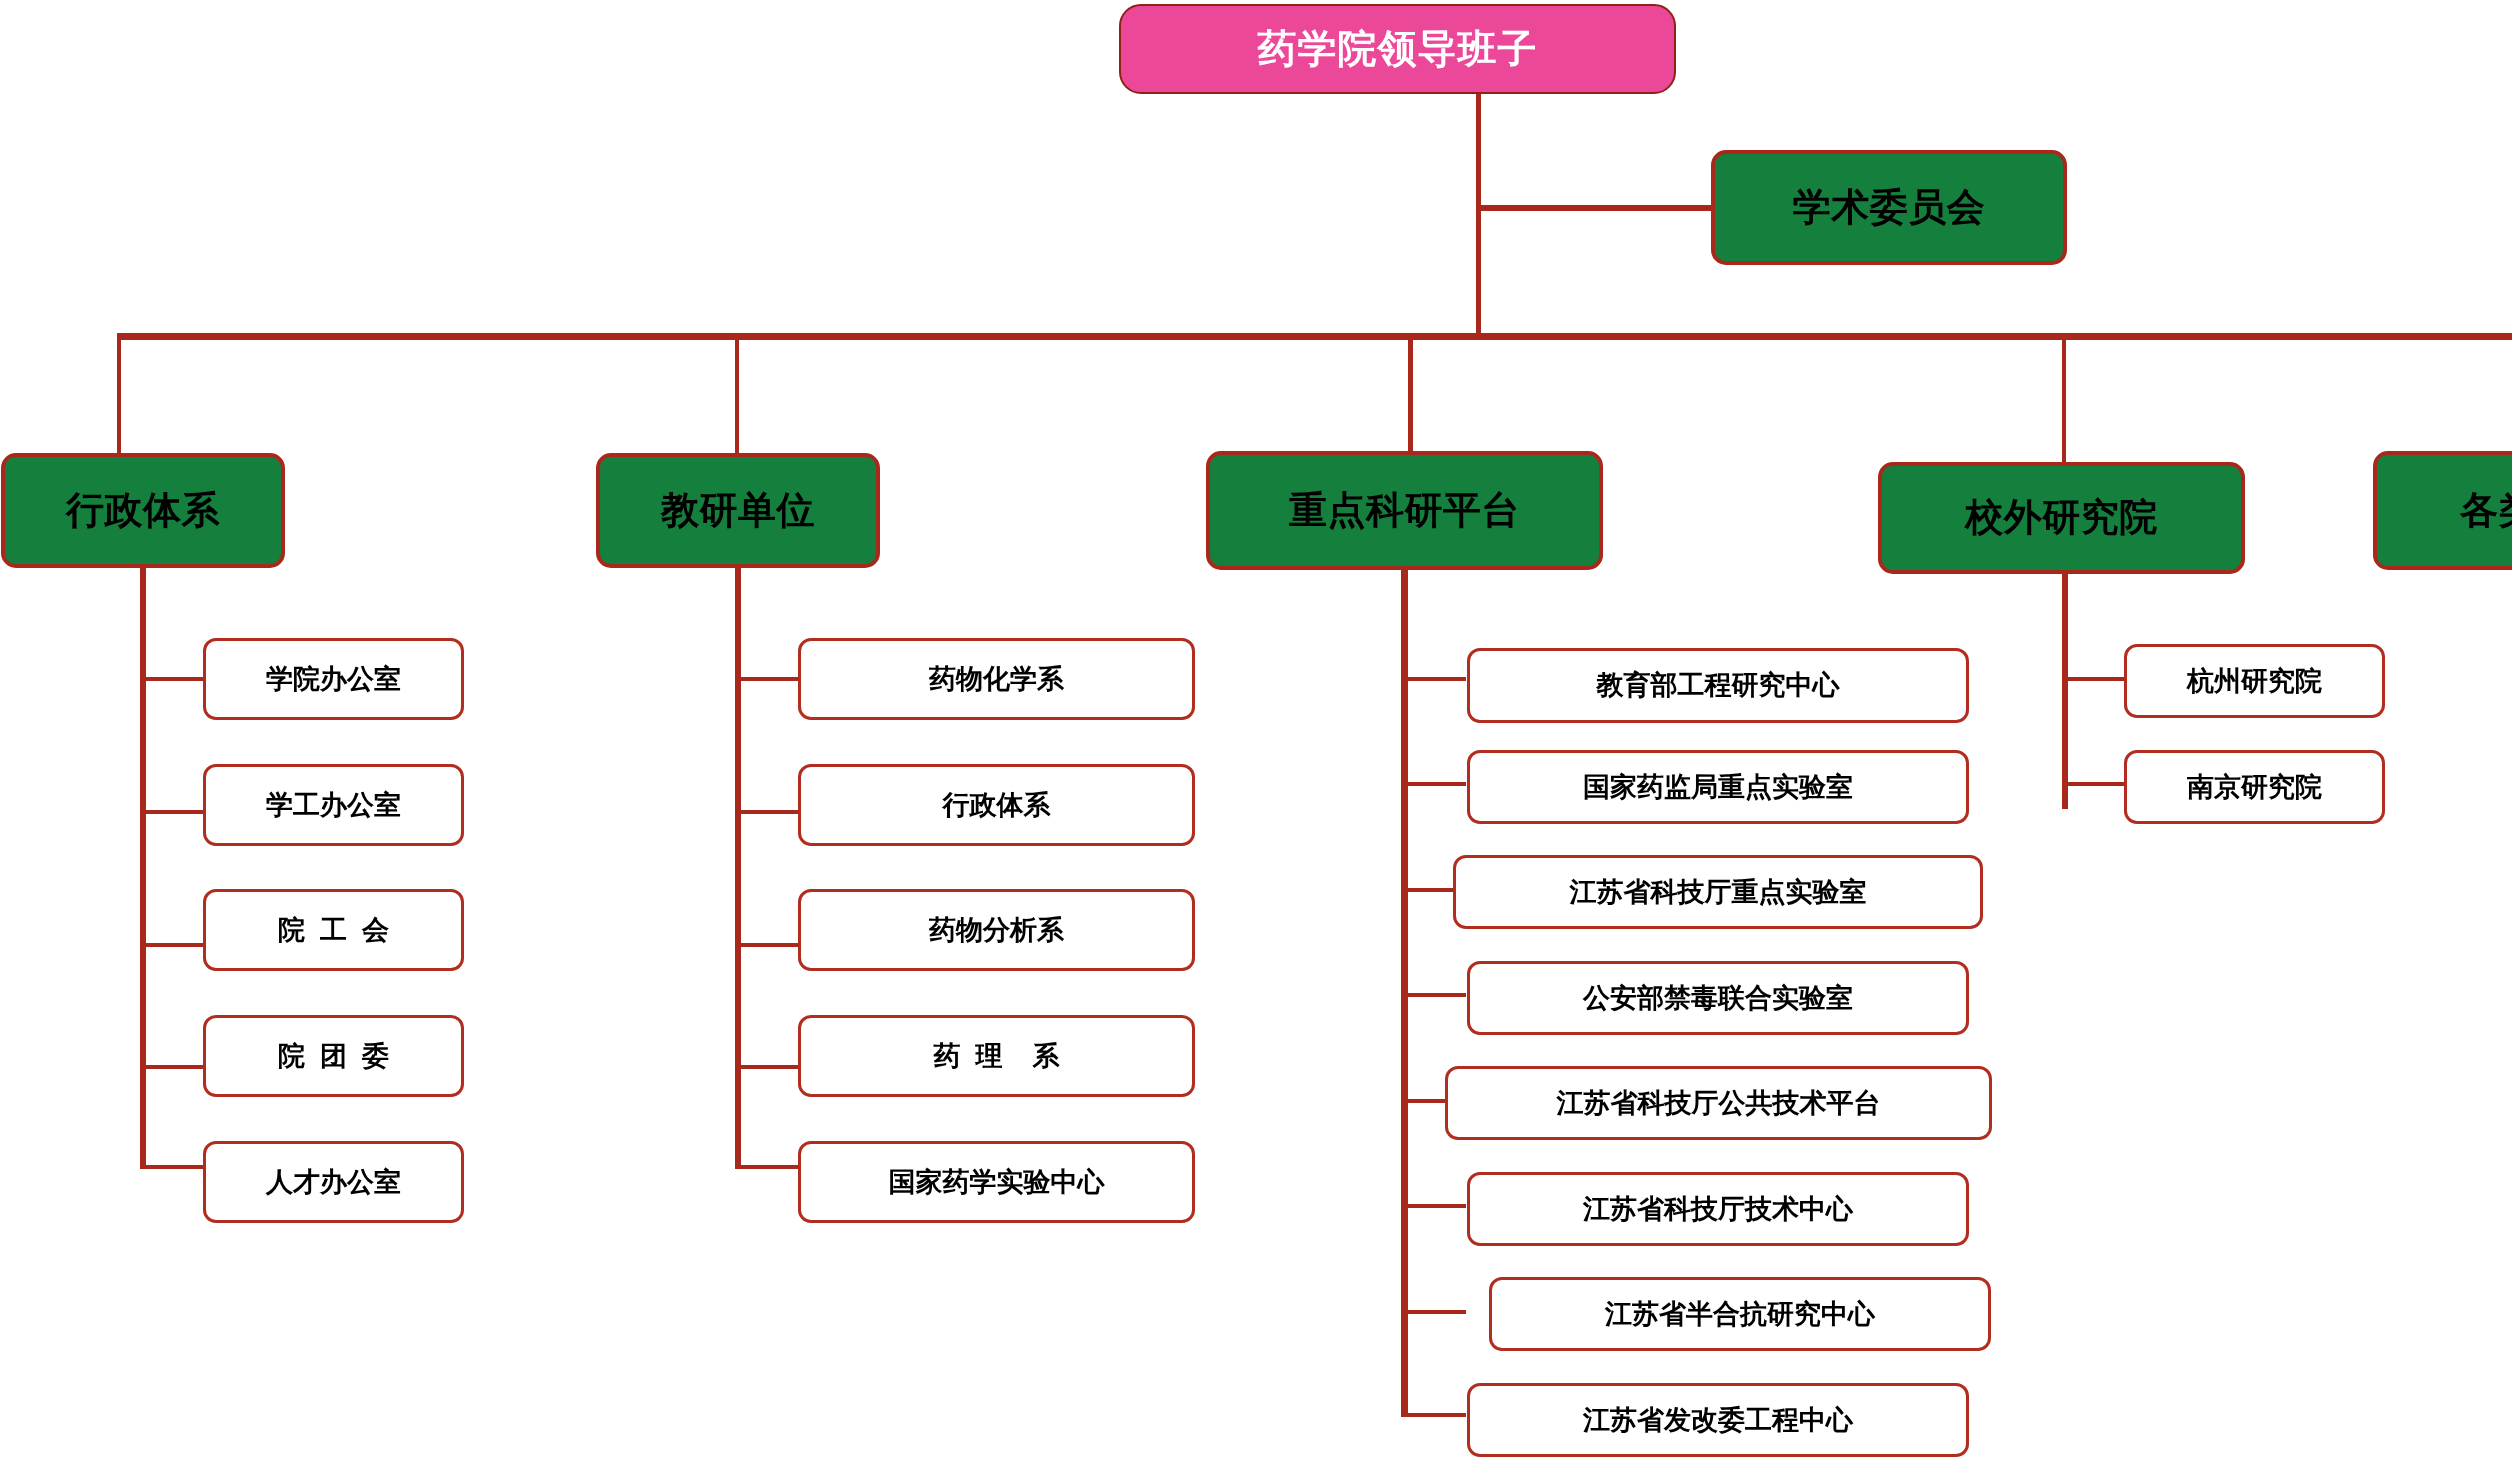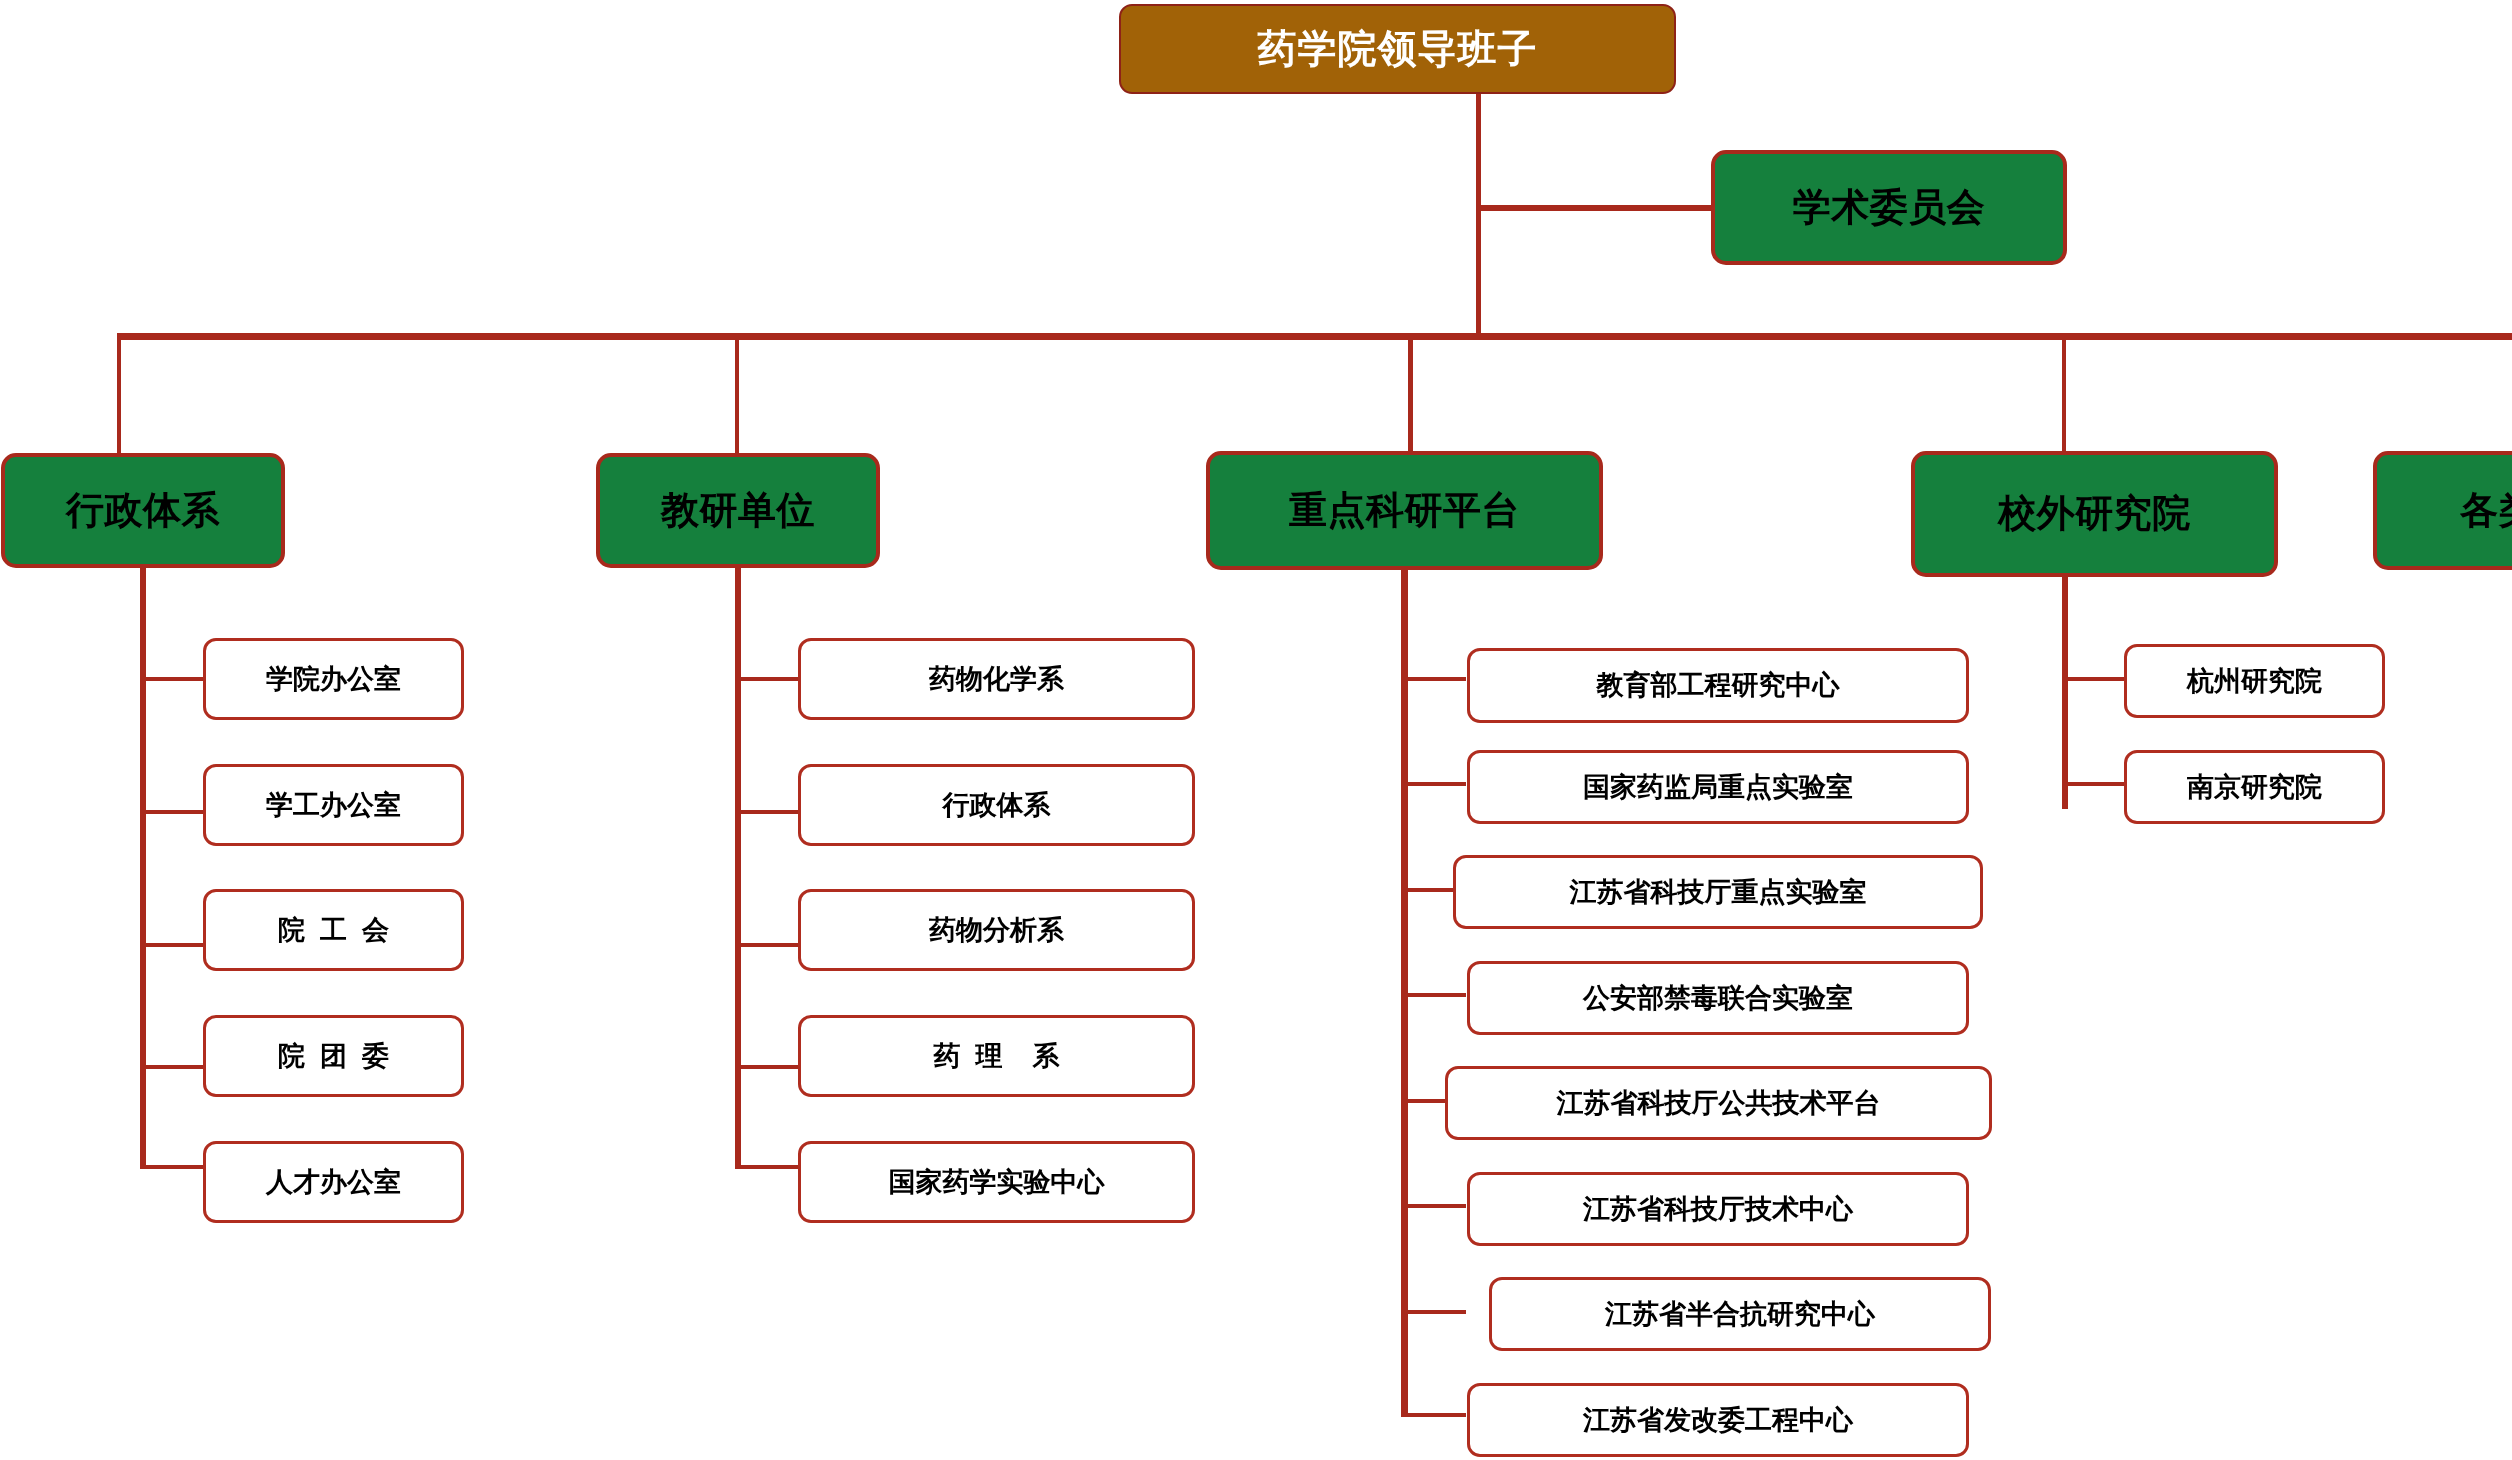--- a/index.html
+++ b/index.html
@@ -26,23 +26,23 @@
     position: absolute;
     box-sizing: border-box;
     display: flex;
     align-items: center;
     justify-content: center;
     text-align: center;
     line-height: 1.05;
     white-space: pre;
   }
   .node-root {
-    background: #a16207;
+    background: #ec4899;
     border: 2px solid #8e2217;
-    border-radius: 13px;
+    border-radius: 22px;
     color: #ffffff;
     font-weight: bold;
     font-size: 39px;
     letter-spacing: 1px;
   }
   .node-cat {
     background: #15803d;
     border: 4.5px solid #a8291c;
     border-radius: 15px;
     color: #000000;
@@ -103,21 +103,21 @@
   <div class="conn" style="left:2062px; top:677px; width:62px; height:4px;"></div>
   <div class="conn" style="left:2062px; top:782px; width:62px; height:4px;"></div>
 
   <div class="node node-root" style="left:1119px; top:4px; width:557px; height:90px;">药学院领导班子</div>
 
   <div class="node node-cat" style="left:1711px; top:150px; width:356px; height:115px;">学术委员会</div>
 
   <div class="node node-cat" style="left:1px; top:453px; width:284px; height:115px;">行政体系</div>
   <div class="node node-cat" style="left:596px; top:453px; width:284px; height:115px;">教研单位</div>
   <div class="node node-cat" style="left:1206px; top:451px; width:397px; height:119px;">重点科研平台</div>
-  <div class="node node-cat" style="left:1878px; top:451px; width:367px; height:126px;margin-left:33px;">校外研究院</div>
+  <div class="node node-cat" style="left:1878px; top:462px; width:367px; height:112px;">校外研究院</div>
   <div class="node node-cat" style="left:2373px; top:451px; width:367px; height:119px;">各类委员会</div>
 
   <div class="node node-leaf" style="left:203px; top:638px; width:261px; height:82px;">学院办公室</div>
   <div class="node node-leaf" style="left:203px; top:764px; width:261px; height:82px;">学工办公室</div>
   <div class="node node-leaf" style="left:203px; top:889px; width:261px; height:82px;">院  工  会</div>
   <div class="node node-leaf" style="left:203px; top:1015px; width:261px; height:82px;">院  团  委</div>
   <div class="node node-leaf" style="left:203px; top:1141px; width:261px; height:82px;">人才办公室</div>
 
   <div class="node node-leaf" style="left:798px; top:638px; width:397px; height:82px;">药物化学系</div>
   <div class="node node-leaf" style="left:798px; top:764px; width:397px; height:82px;">行政体系</div>

